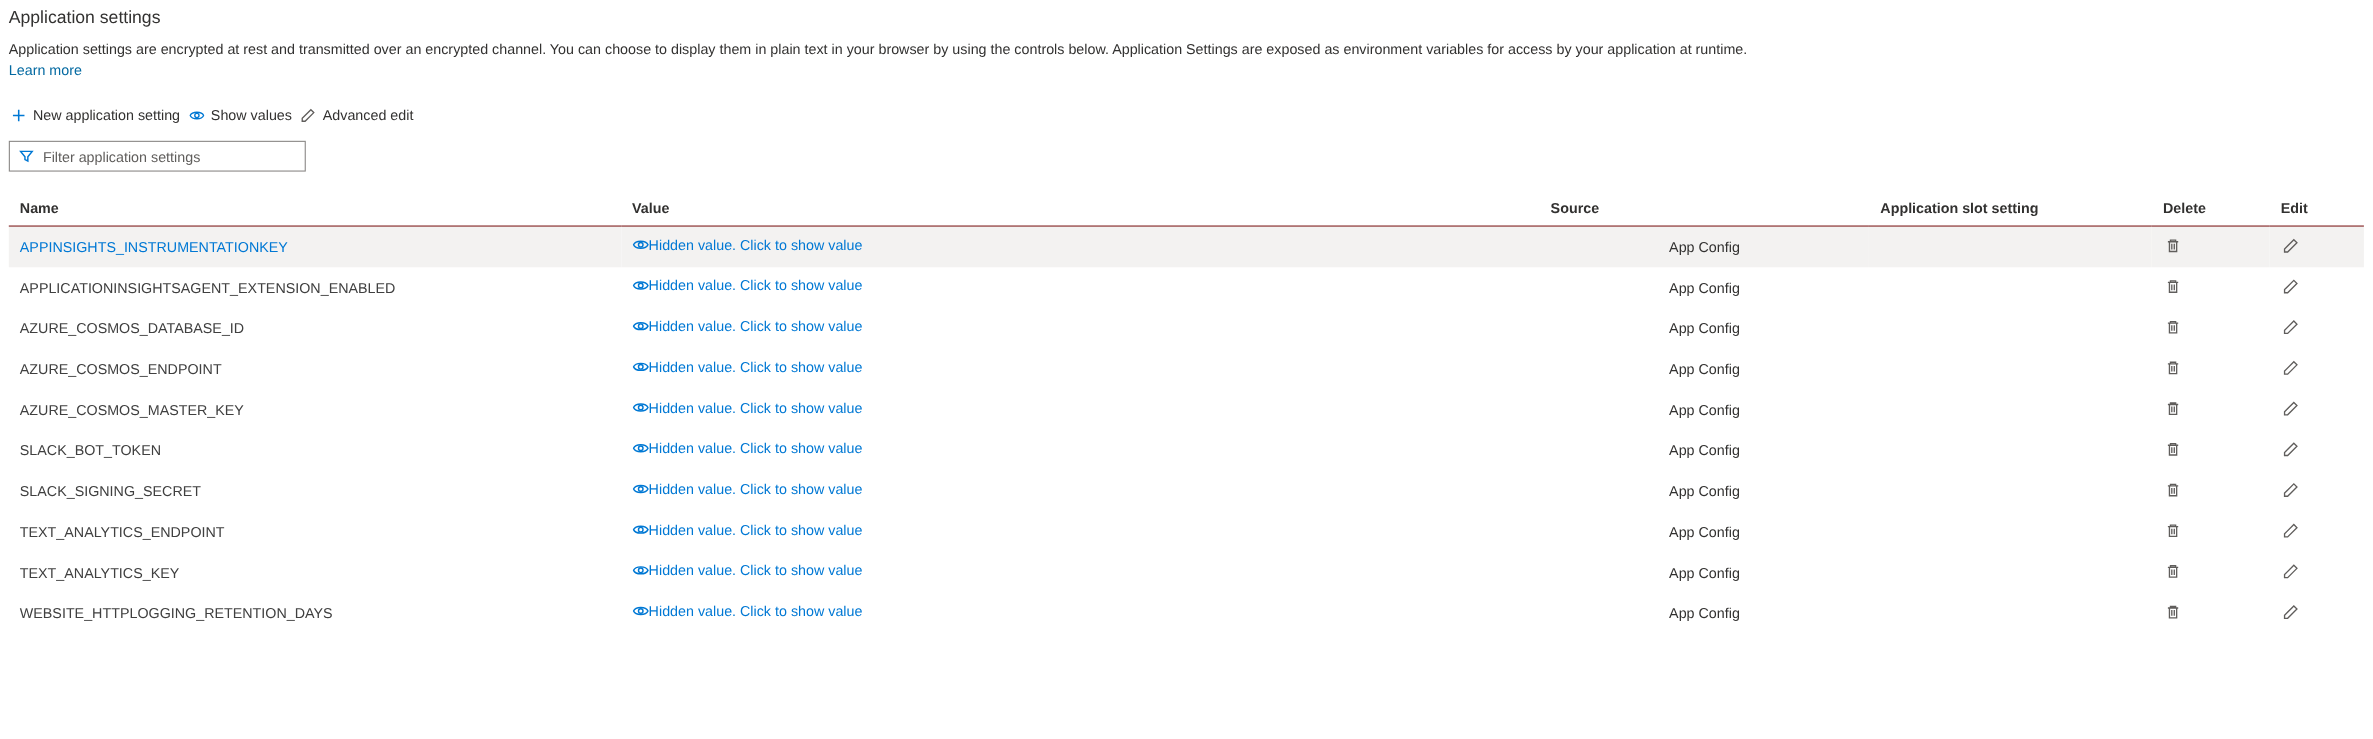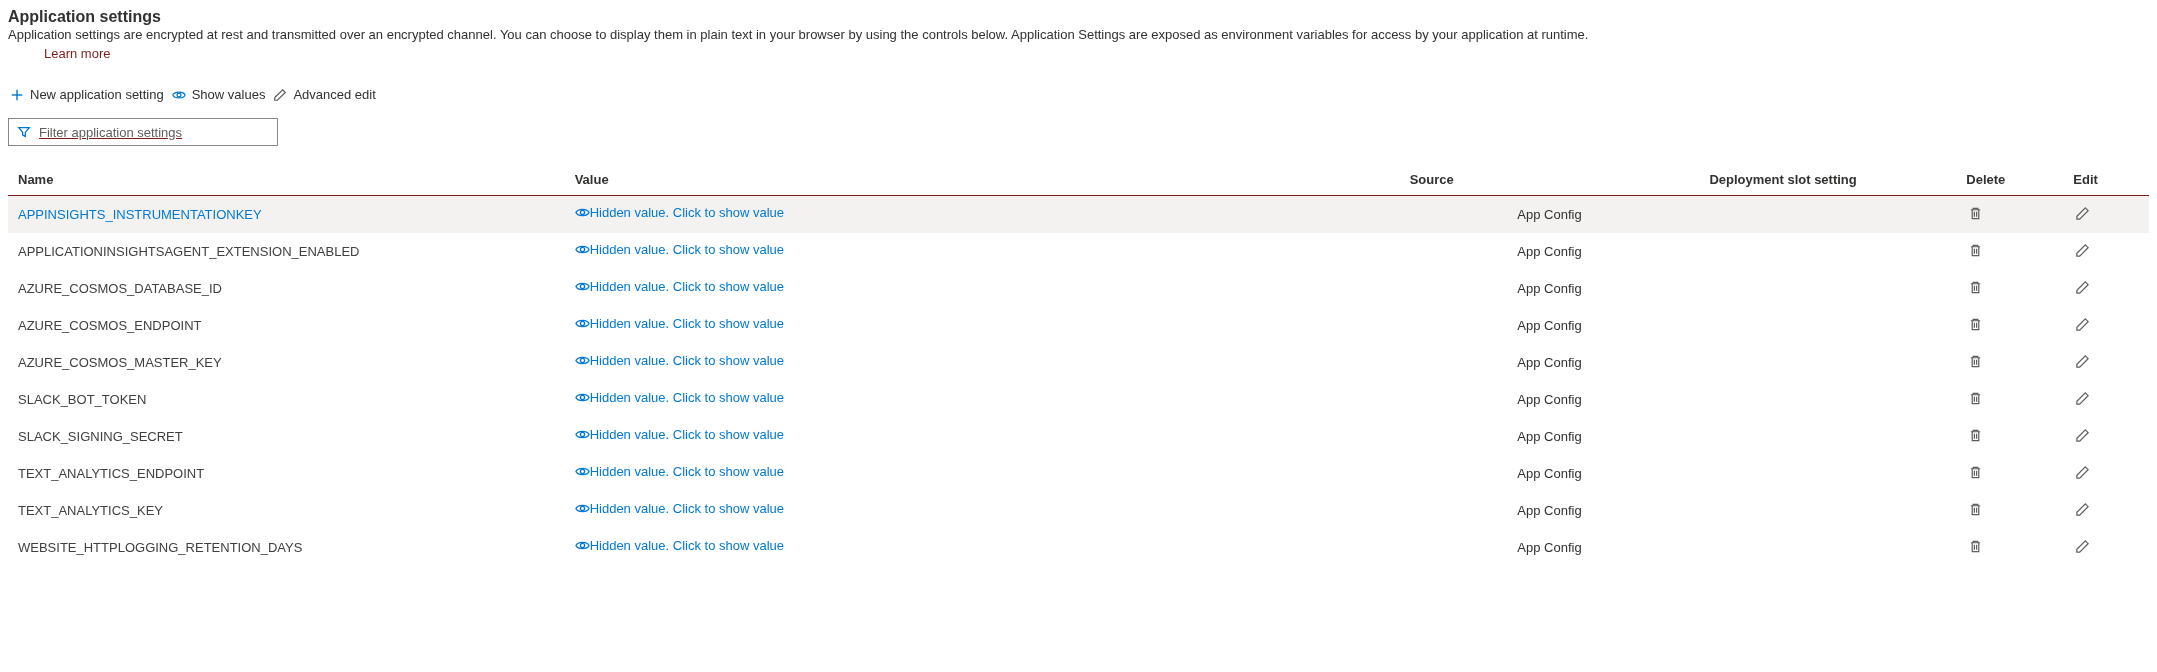--- a/index.html
+++ b/index.html
@@ -9,36 +9,36 @@
     }
     body {
       font-family: "Segoe UI", -apple-system, BlinkMacSystemFont, sans-serif;
       font-size: 13px;
       color: #323130;
       background: #ffffff;
       padding: 8px 8px;
     }
     .section-title {
       font-size: 16px;
-      font-weight: 700;
-      color: #323130;
+      font-weight: 400;
+      color: #323130;
+      margin-bottom: 10px;
     }
     .description {
       font-size: 13px;
       color: #323130;
       line-height: 1.4;
       margin-bottom: 2px;
     }
     .learn-more {
-      color: #7f1d1d;
+      color: #0369a1;
       font-size: 13px;
       cursor: pointer;
       display: inline-block;
       margin-bottom: 18px;
-      margin-left: 36px;
     }
     .toolbar {
       display: flex;
       align-items: center;
       gap: 4px;
       margin-bottom: 8px;
       padding: 4px 0;
     }
     .toolbar-btn {
       display: inline-flex;
@@ -76,21 +76,20 @@
       fill: none;
       flex-shrink: 0;
     }
     .filter-input {
       border: none;
       outline: none;
       font-size: 13px;
       color: #7f1d1d;
       width: 100%;
       background: transparent;
-      text-decoration: underline;
     }
     .filter-input::placeholder {
       color: #605e5c;
     }
     .settings-table {
       width: 100%;
       border-collapse: collapse;
     }
     .settings-table th {
       text-align: left;
@@ -196,21 +195,21 @@
     </svg>
   <input class="filter-input" type="text" placeholder="Filter application settings" style="">
 </div>
 
 <table class="settings-table">
   <thead>
     <tr>
       <th class="col-name">Name</th>
       <th class="col-value">Value</th>
       <th class="col-source">Source</th>
-      <th class="col-slot">Deployment slot setting</th>
+      <th class="col-slot">Application slot setting</th>
       <th class="col-delete">Delete</th>
       <th class="col-edit">Edit</th>
     </tr>
   </thead>
   <tbody id="rows-body">
       <tr class="hover-row">
         <td class="col-name"><span class="name-link">APPINSIGHTS_INSTRUMENTATIONKEY</span></td>
         <td class="col-value"><span class="value-cell">
             <span style="display: inline-flex;">
               <svg viewBox="0 0 16 16">

